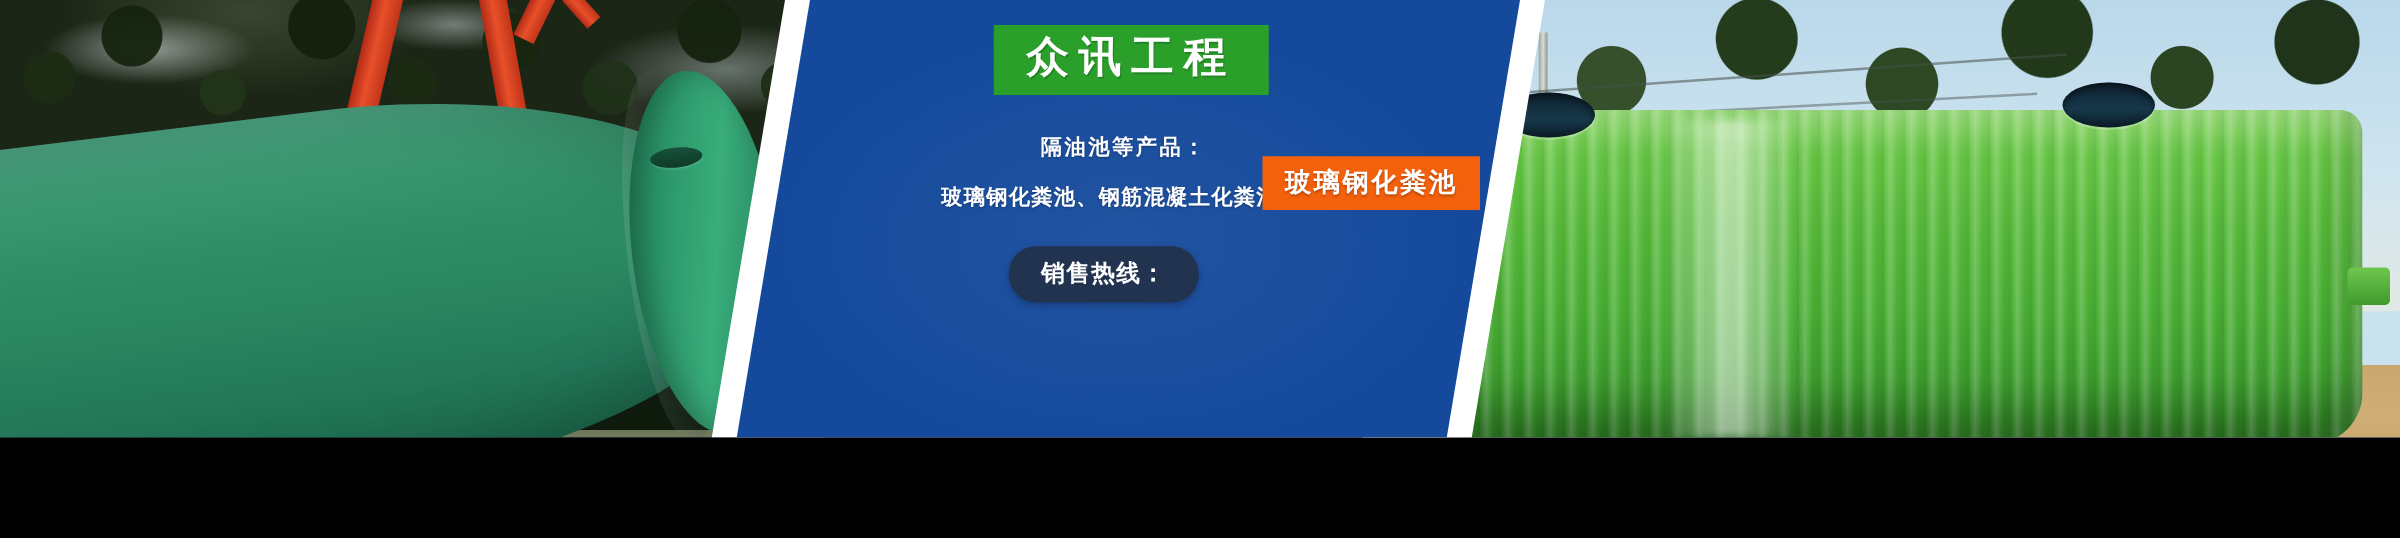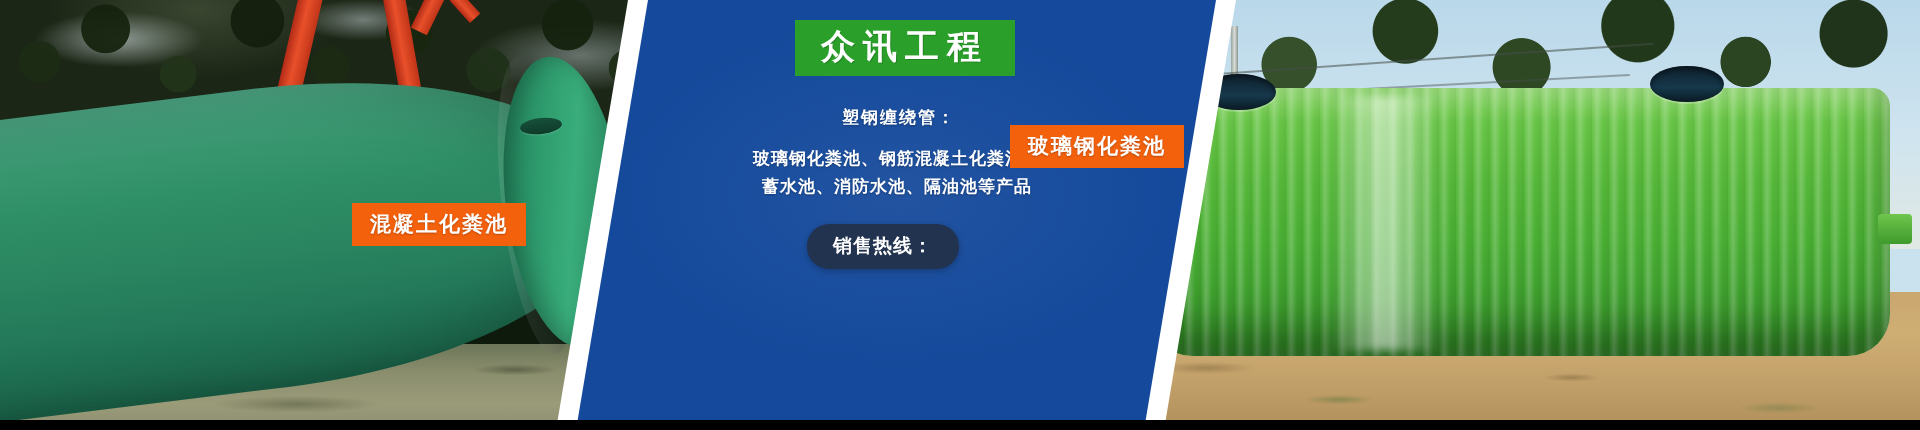--- a/index.html
+++ b/index.html
@@ -1,21 +1,21 @@
 <!DOCTYPE html>
 <html><head>
 <meta charset="utf-8">
 <title>Banner</title>
 <style>
   html,body{margin:0;padding:0;background:#000;}
   body{font-family:"Liberation Sans","DejaVu Sans",sans-serif;}
 
   .banner{
     position:relative;
-    width:1920px;height:420px;
+    width:1920px;height:350px;
     overflow:hidden;
     background:#14499b;
   }
 
   
   .photo-left{
     position:absolute;left:0;top:0;width:660px;height:430px;
     overflow:hidden;
     background:#0d1a0c;
   }
@@ -305,32 +305,30 @@
   <div class="center-wrap">
     <div class="white-slab"></div>
     <div class="blue-panel"></div>
 
     <div class="center-content">
 
       <div class="logo-bar">
         <div class="logo-text">众讯工程</div>
       </div>
 
-      <div class="subhead">塑钢缠绕管：</div>
+      <div class="subhead">隔油池等产品：</div>
 
       <div class="prod-list">
         <div class="prod-line">玻璃钢化粪池、钢筋混凝土化粪池、</div>
-        <div class="prod-line">蓄水池、消防水池、隔油池等产品</div>
       </div>
 
 
       <div class="hotline-pill">
         <span class="hotline-label">销售热线：</span>
       </div>
 
     </div>
   </div>
 
-  <div class="tag tag-left">混凝土化粪池</div>
 
   <div class="tag tag-right">玻璃钢化粪池</div>
 
 </div>
 
 </body></html>

